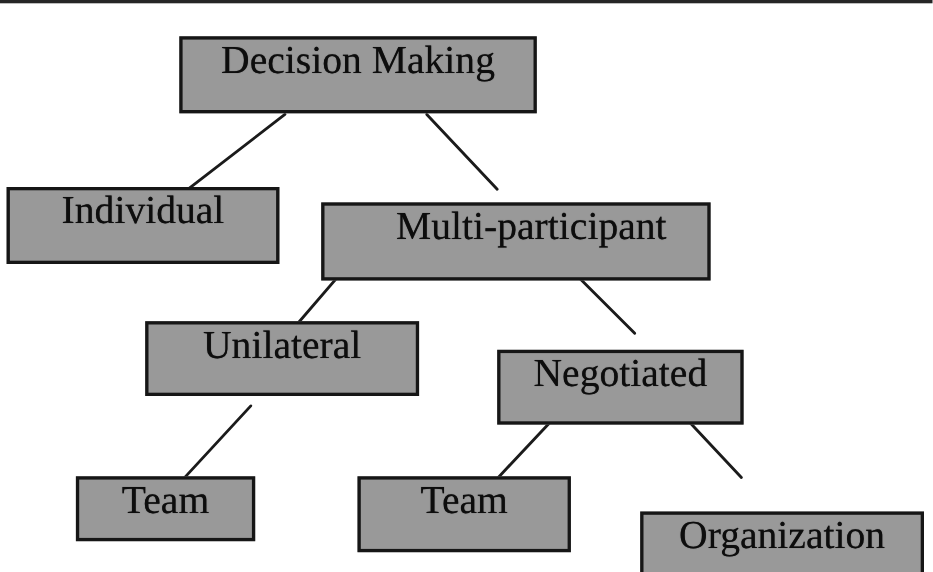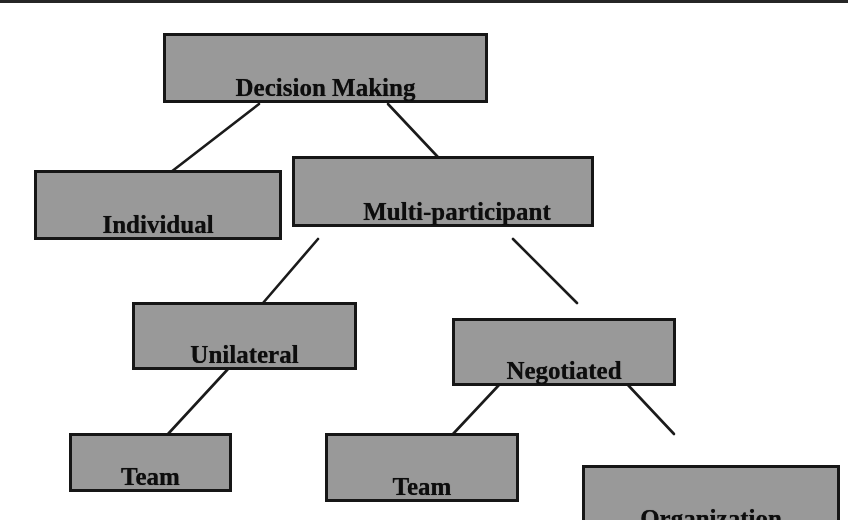--- a/index.html
+++ b/index.html
@@ -27,33 +27,32 @@
     left: 0; top: 0;
     width: 848px;
     height: 520px;
   }
   .node {
     position: absolute;
     box-sizing: border-box;
     background: var(--box-fill, #999999);
     border: 3px solid var(--box-border, #161616);
     display: flex;
-    align-items: flex-end;
+    align-items: flex-start;
     justify-content: center;
-    font-size: 25px;
+    font-size: 36px;
     color: var(--text-color, #0d0d0d);
     text-shadow: 0 0 0.7px rgba(0,0,0,0.75);
     white-space: nowrap;
     line-height: 1;
-    font-weight: bold;
   }
   #node-decision-making { left: 163px; top: 33px;  width: 325px; height: 70px; }
-  #node-individual      { left: 6px;   top: 170px; width: 248px; height: 70px; margin-left: 28px; }
-  #node-multi           { left: 292px; top: 156px; width: 302px; height: 71px; padding-left: 28px; }
-  #node-unilateral      { left: 132px; top: 302px; width: 225px; height: 68px; }
+  #node-individual      { left: 6px;   top: 170px; width: 248px; height: 70px; }
+  #node-multi           { left: 292px; top: 184px; width: 354px; height: 71px; padding-left: 28px; }
+  #node-unilateral      { left: 132px; top: 292px; width: 249px; height: 68px; }
   #node-negotiated      { left: 452px; top: 302px; width: 224px; height: 68px; margin-top: 16px; }
   #node-team            { left: 69px;  top: 433px; width: 163px; height: 59px; }
   #node-group           { left: 325px; top: 433px; width: 194px; height: 69px; }
   #node-organization    { left: 582px; top: 433px; width: 258px; height: 69px; margin-top: 32px; }
   .edge {
     stroke: var(--edge-color, #1b1b1b);
     stroke-width: 2.6;
     stroke-linecap: round;
   }
 </style>

